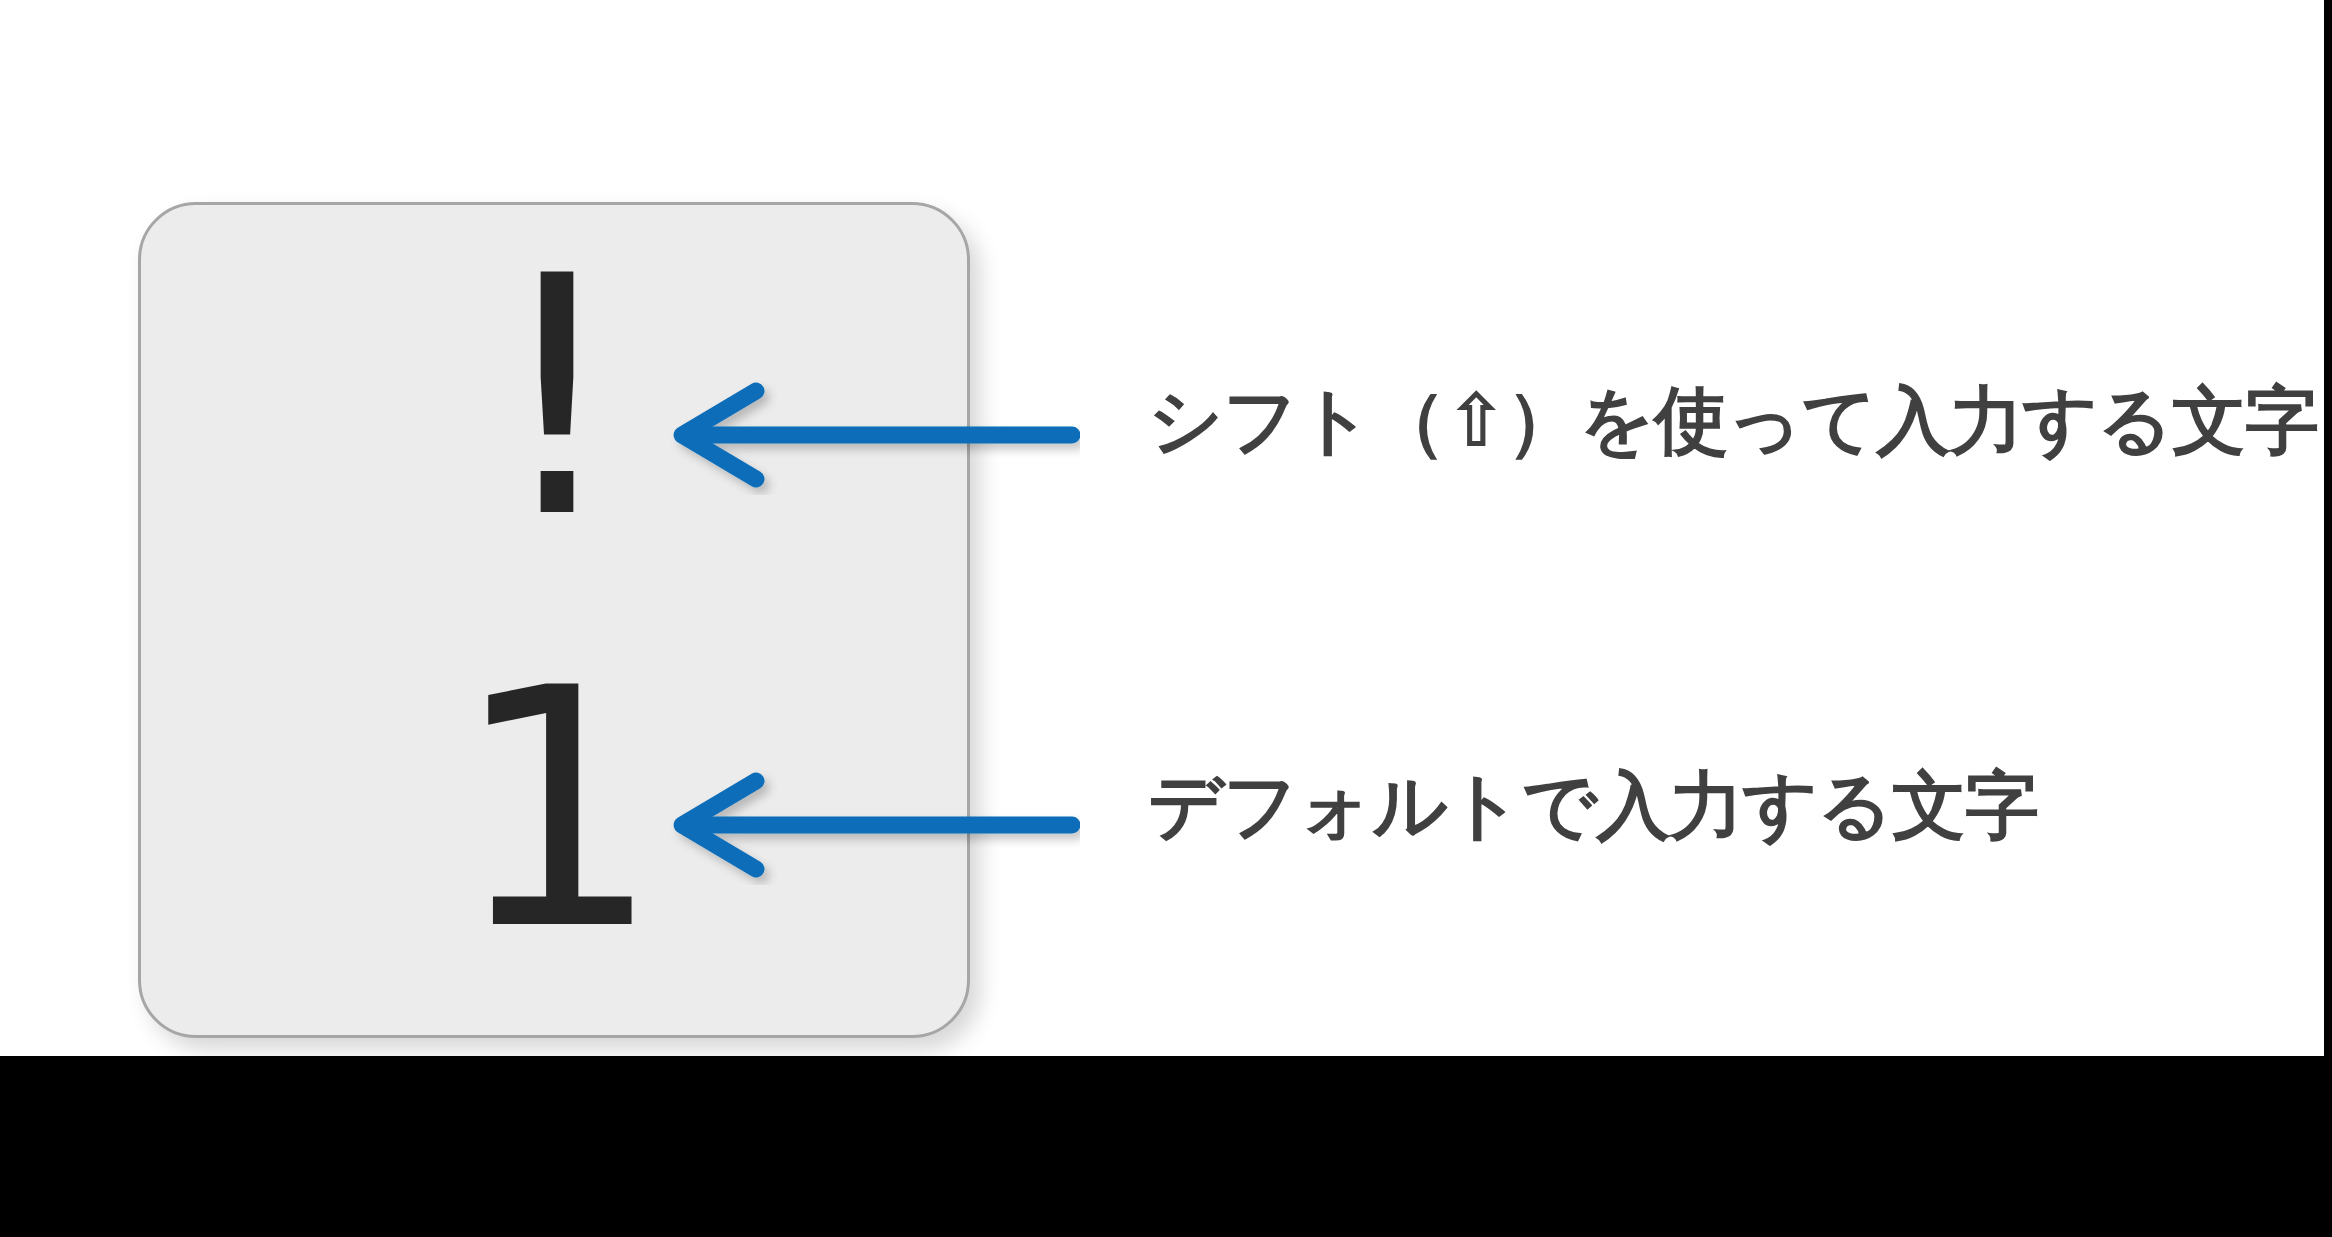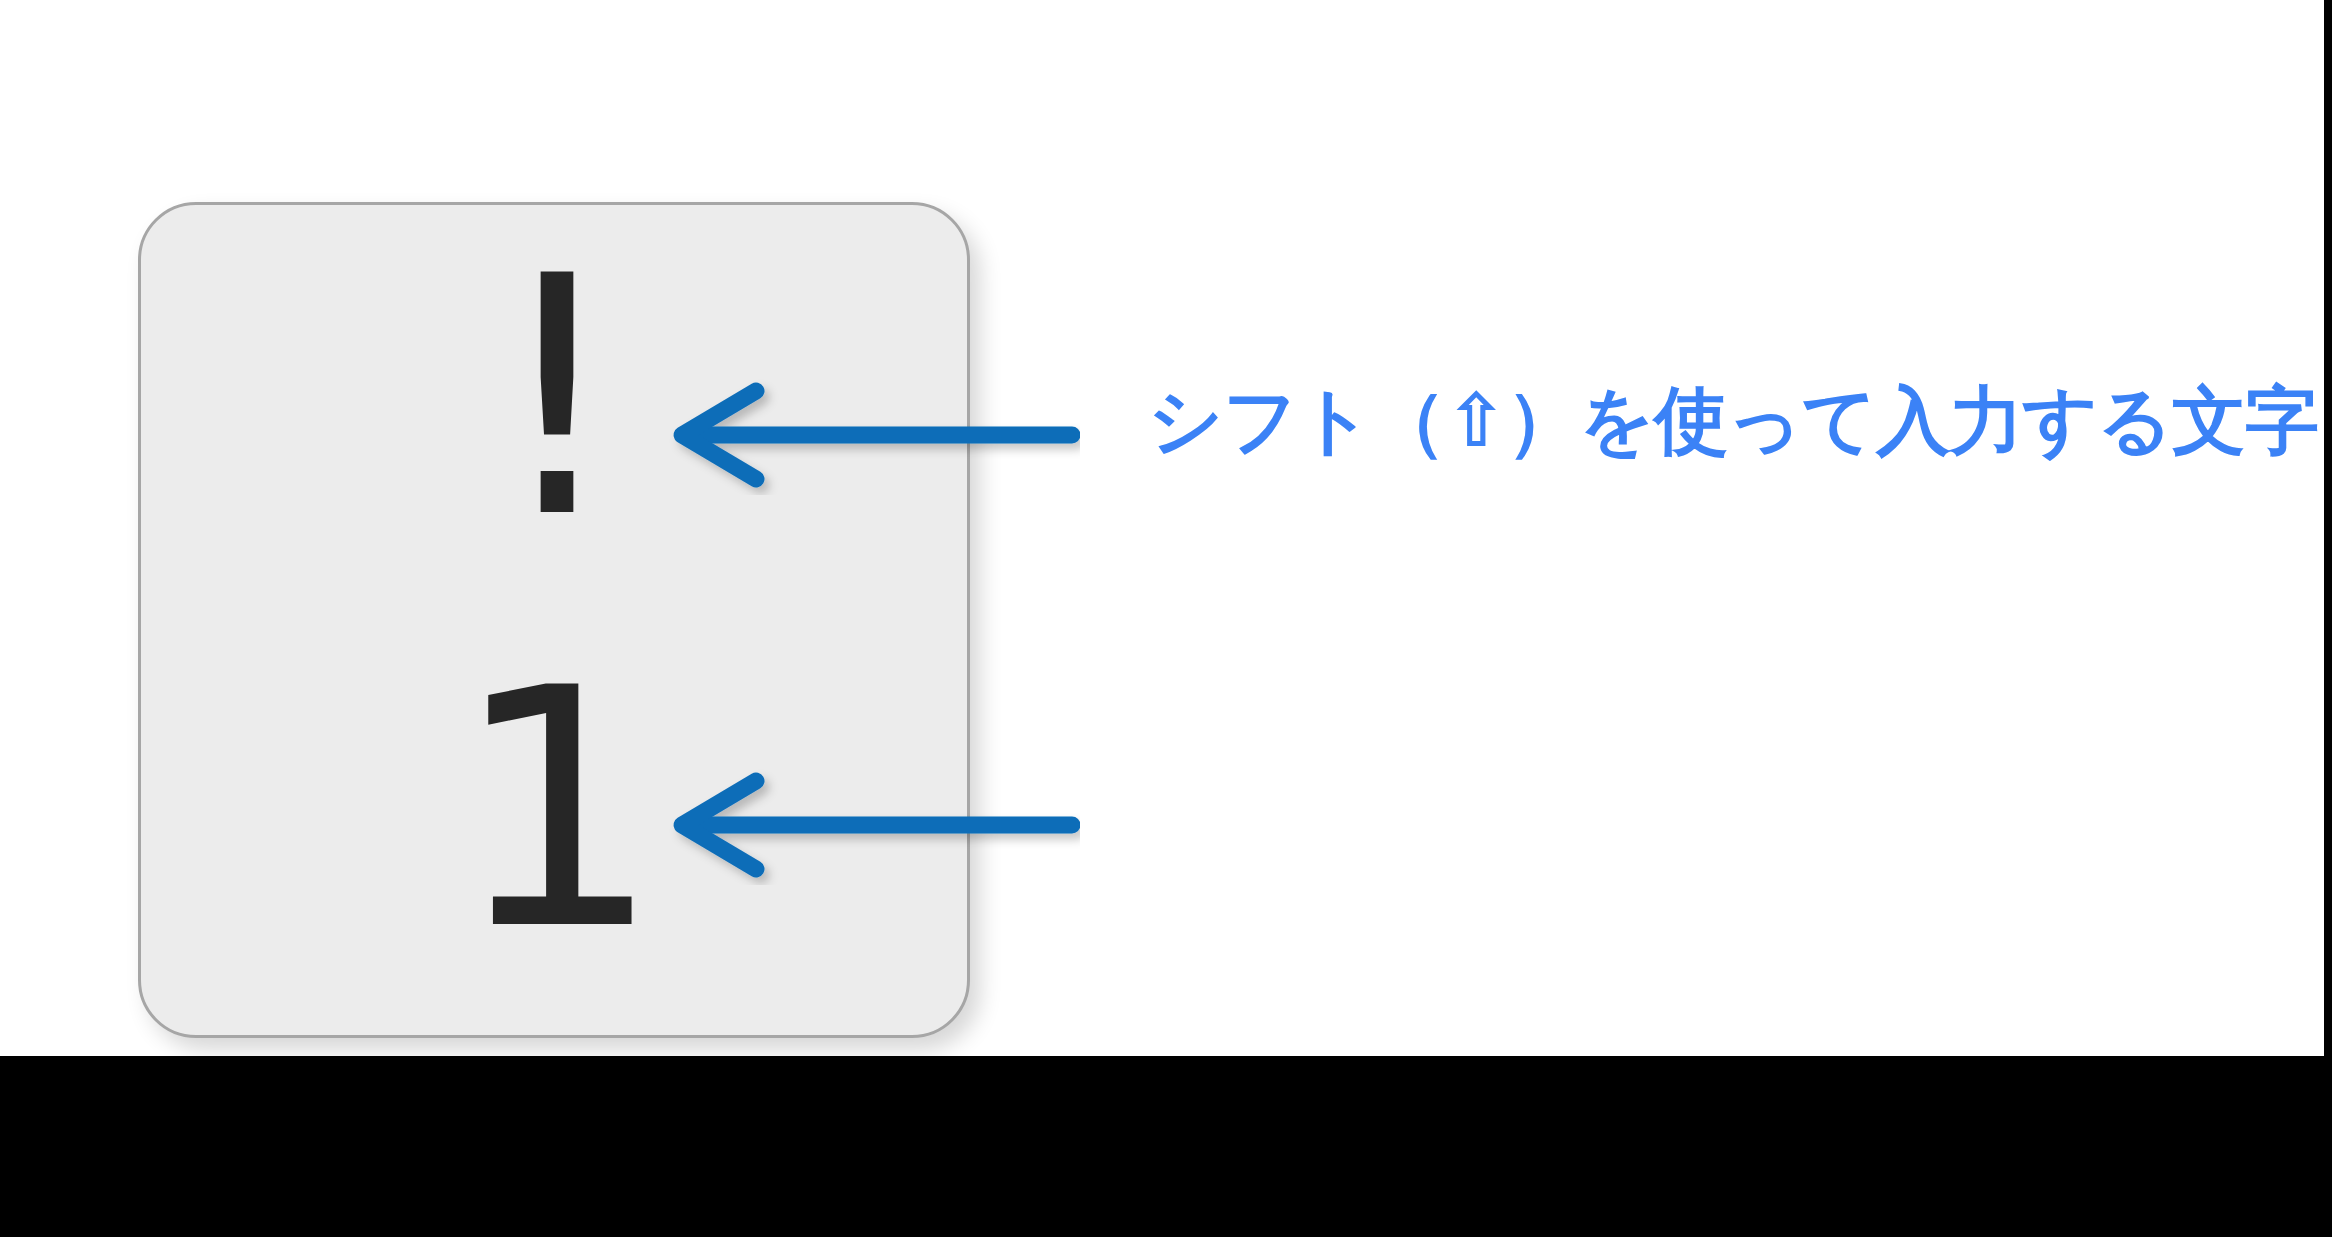--- a/index.html
+++ b/index.html
@@ -84,21 +84,21 @@
     height: 120px;
     width: 420px;
   }
   #arrow-shift   { left: 660px; top: 375px; }
   #arrow-default { left: 660px; top: 765px; }
   .arrow svg { display: block; width: 420px; height: 120px; }
 
   
   .annotation {
     position: absolute;
-    color: #3b82f6;
+    color: #404040;
     font-family: "DejaVu Sans", "Liberation Sans", sans-serif;
     font-weight: 700;
     font-size: 74px;
     line-height: 1;
     letter-spacing: -1px;
     white-space: nowrap;
     user-select: none;
   }
   #label-shift   { left: 1148px; top: 383px; }
   #label-default { left: 1148px; top: 768px; }
@@ -136,17 +136,18 @@
       </defs>
       <g filter="url(#sh2)" fill="none" stroke="#0d6db8" stroke-width="17" stroke-linecap="round" stroke-linejoin="round">
         <line x1="23" y1="60" x2="412" y2="60"></line>
         <polyline points="96,16 22,60 96,104"></polyline>
       </g>
     </svg>
   </div>
 
   <div class="annotation" id="label-shift">シフト（⇧）を使って入力する文字</div>
 
+  <div class="annotation" id="label-default">デフォルトで入力する文字</div>
 
   <div class="bar-bottom"></div>
   <div class="bar-right"></div>
 
 </div>
 
 </body></html>

